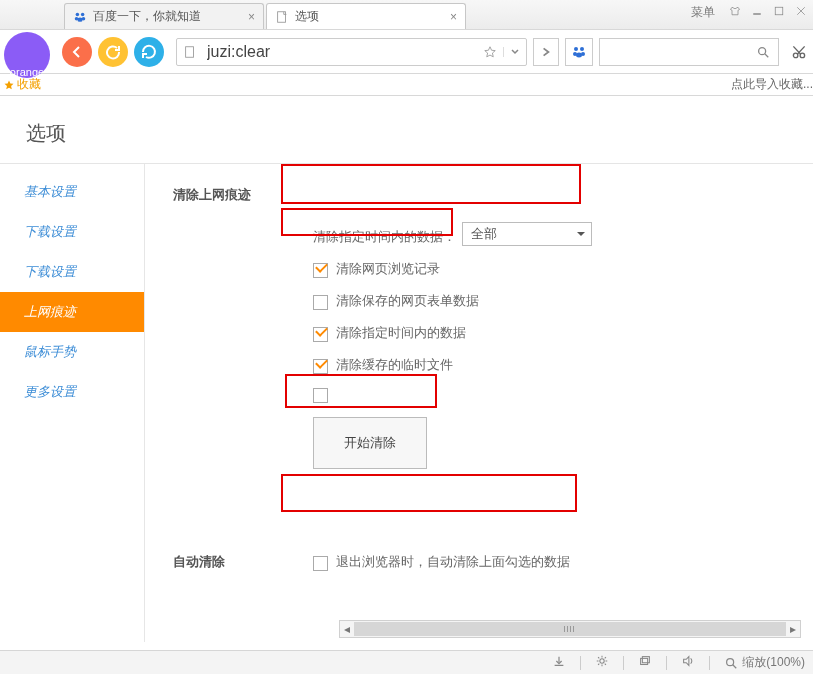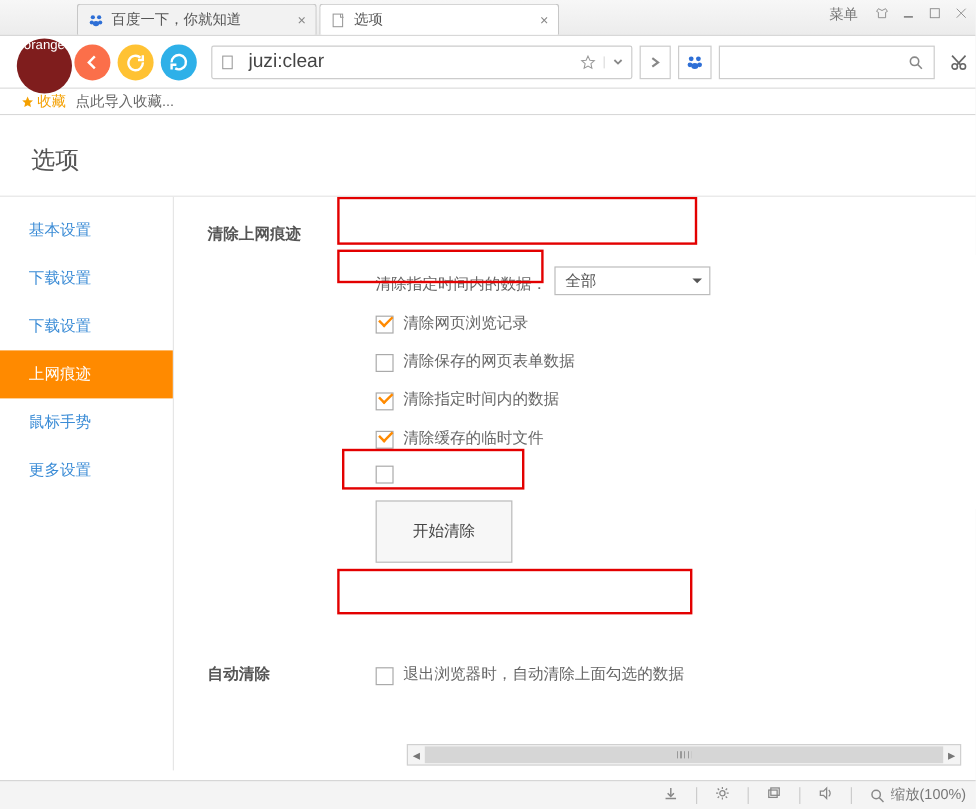--- a/index.html
+++ b/index.html
@@ -5,44 +5,44 @@
   * { box-sizing: border-box; margin: 0; padding: 0; font-family: "Microsoft YaHei", Arial, sans-serif; }
   body { width: 813px; height: 674px; background: #f0f0f0; overflow: hidden; font-size: 12px; color: #333; }
   .titlebar { height: 30px; background: linear-gradient(#f7f7f7,#ececec); display: flex; align-items: flex-end; padding-left: 64px; position: relative; border-bottom: 1px solid #d8d8d8; }
   .tab { height: 26px; min-width: 200px; background: #fff; border: 1px solid #c7c7c7; border-bottom: none; border-radius: 3px 3px 0 0; display: flex; align-items: center; padding: 0 8px; margin-right: 2px; font-size: 12px; color: #555; gap: 6px; }
   .tab.inactive { background: #f2f2f2; }
   .tab .favicon { width: 14px; height: 14px; display: inline-flex; align-items: center; justify-content: center; }
   .tab .close { margin-left: auto; color: #888; cursor: pointer; font-size: 12px; }
   .win-controls { position: absolute; right: 6px; top: 4px; display: flex; align-items: center; gap: 10px; color: #777; font-size: 12px; }
   .win-controls .menu-label { margin-right: 4px; }
   .win-controls svg { width: 12px; height: 12px; }
-  .logo { position: absolute; left: 14px; top: 32px; width: 46px; height: 46px; border-radius: 50%; background: #7f1d1d; color: #fff; font-size: 11px; display: flex; align-items: flex-start; justify-content: center; z-index: 5; }
+  .logo { position: absolute; left: 4px; top: 32px; width: 46px; height: 46px; border-radius: 50%; background: #8b5cf6; color: #fff; font-size: 11px; display: flex; align-items: flex-end; justify-content: center; z-index: 5; }
   .toolbar { height: 44px; background: #fff; border-bottom: 1px solid #d8d8d8; display: flex; align-items: center; padding-left: 62px; gap: 6px; }
   .navbtn { width: 30px; height: 30px; border-radius: 50%; display: flex; align-items: center; justify-content: center; color: #fff; cursor: pointer; }
   .navbtn.back { background: #fb6f4a; }
   .navbtn.reload { background: #ffc233; }
   .navbtn.home { background: #2eb0e8; }
   .navbtn svg { width: 16px; height: 16px; }
   .urlbox { flex: 1; height: 28px; border: 1px solid #ccc; border-radius: 2px; background: #fff; display: flex; align-items: center; margin-left: 6px; }
   .urlbox .lock { color: #888; padding: 0 6px; display: flex; align-items: center; }
   .urlbox input { border: none; outline: none; flex: 1; font-size: 16px; padding: 0 4px; color: #444; }
   .urlbox .star { color: #888; padding: 0 6px; display:flex; align-items:center; }
   .urlbox .chev { border-left: 1px solid #ddd; padding: 0 6px; color: #888; display:flex; align-items:center; }
   .gobtn { width: 26px; height: 28px; border: 1px solid #ccc; background: #fff; display:flex; align-items:center; justify-content:center; color:#888; cursor:pointer; }
   .paw-box { width: 28px; height: 28px; border: 1px solid #ccc; background: #fff; display:flex; align-items:center; justify-content:center; }
   .searchbox { width: 180px; height: 28px; border: 1px solid #ccc; background:#fff; display:flex; align-items:center; }
   .searchbox .glass { margin-left:auto; padding: 0 8px; color: #888; display:flex; align-items:center; }
   .scissor { width: 28px; text-align:center; color:#666; display:flex; align-items:center; justify-content:center; cursor:pointer; }
-  .bookbar { height: 22px; background:#fff; border-bottom:1px solid #d8d8d8; display:flex; align-items:center; padding-left: 17px; gap: 8px; color:#666; font-size:12px; }
+  .bookbar { height: 22px; background:#fff; border-bottom:1px solid #d8d8d8; display:flex; align-items:center; padding-left: 3px; gap: 8px; color:#666; font-size:12px;justify-content:space-between; }
   .bookbar .starlabel { color:#f4a000; display:flex; align-items:center; gap:2px;}
   .page { position:absolute; top: 96px; left: 0; right:0; bottom: 24px; background:#fff; }
   .page-title { font-size: 20px; color:#555; padding: 24px 0 16px 26px; font-weight: normal; }
   .divider { height:1px; background:#e5e5e5; }
   .content { display:flex; height: calc(100% - 76px); }
-  .sidebar { width: 182px; border-right:1px solid #e6e6e6; padding-top: 8px; }
+  .sidebar { width: 182px; border-right:1px solid #e6e6e6; padding-top: 8px; font-style: italic; }
   .sidebar .item { height: 40px; line-height:40px; padding-left: 24px; font-size:13px; color:#3b8cd6; cursor:pointer; }
   .sidebar .item.active { background:#ff8a00; color:#fff; }
   .main { flex:1; position:relative; display:flex; flex-direction:column; }
   .scroll-area { flex:1; padding: 22px 0 0 28px; position:relative; overflow:hidden; }
   .section-label { display:inline-block; width: 140px; vertical-align:top; font-size:13px; color:#555; font-weight:bold; }
   .section-body { display:inline-block; vertical-align:top; width: 500px; }
   .row { margin-bottom: 14px; display:flex; align-items:flex-end; font-size:13px; color:#666; }
   .time-label { margin-right: 6px; }
   .select { border:1px solid #bcbcbc; height:24px; min-width:130px; padding:0 18px 0 8px; position:relative; color:#555; background:#fff; display:flex; align-items:center; cursor:pointer;margin-top:36px;}
   .select:after { content:""; position:absolute; right:6px; top:50%; margin-top:-2px; border:4px solid transparent; border-top-color:#555;}

